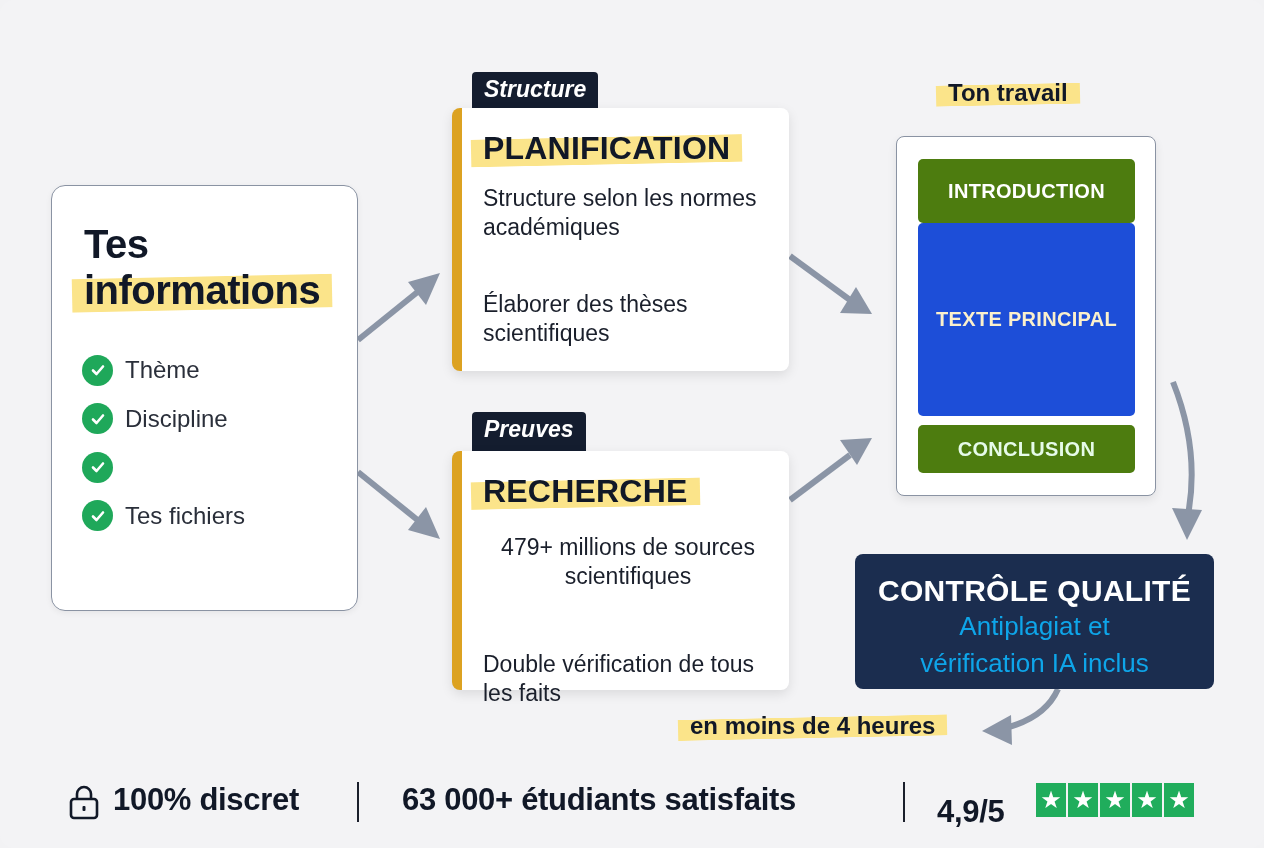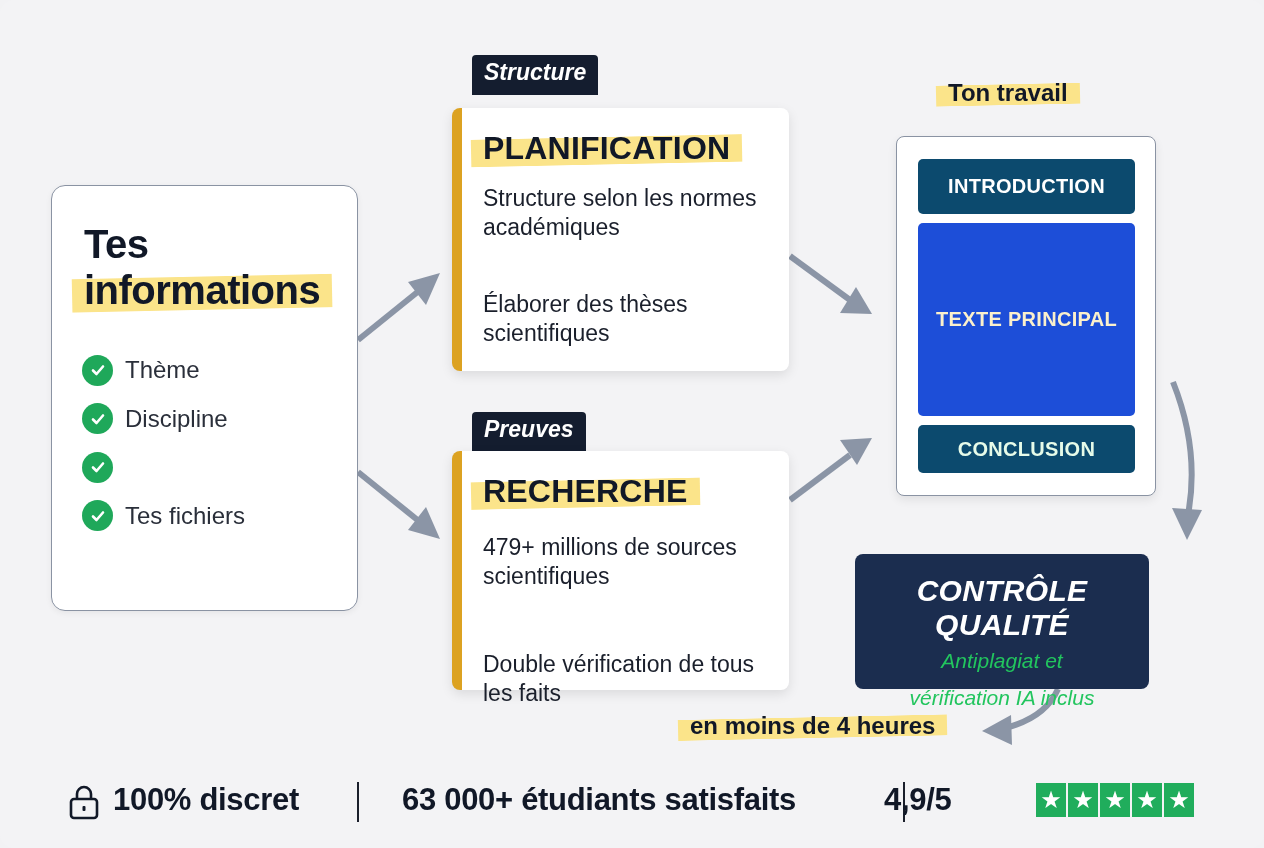--- a/index.html
+++ b/index.html
@@ -55,32 +55,32 @@
   .doc {
     left: 896px; top: 136px; width: 260px; height: 360px;
     background: #ffffff; border: 1.5px solid #8a93a3; border-radius: 8px;
     box-shadow: 0 4px 10px rgba(0,0,0,0.08);
   }
   .block {
     left: 918px; width: 217px; border-radius: 5px; color: #fff;
     font-weight: 700; font-size: 20px; letter-spacing: 0.3px;
     display: flex; align-items: center; justify-content: center;
   }
-  .b-intro { top: 159px; height: 55px; background: #0c4a6e; }
+  .b-intro { top: 159px; height: 64px; background: #4d7c0f; }
   .b-main { top: 223px; height: 193px; background: #1d4ed8; color: #fbf0cc; }
-  .b-concl { top: 425px; height: 48px; background: #0c4a6e; color: #e6fbe9; text-align: right; }
+  .b-concl { top: 425px; height: 48px; background: #4d7c0f; color: #e6fbe9; text-align: right; }
 
   .ton { left: 948px; top: 79px; font-size: 24px; font-weight: 700; }
 
   .qc {
-    left: 855px; top: 554px; width: 294px; height: 135px;
-    background: #1b2d4f; border-radius: 8px; color: #fff; text-align: center; font-style: italic;
+    left: 855px; top: 554px; width: 359px; height: 135px;
+    background: #1b2d4f; border-radius: 8px; color: #fff; text-align: center;
   }
   .qc-title { margin-top: 20px; font-size: 30px; font-weight: 700; letter-spacing: 0.3px; }
-  .qc-sub { font-size: 21px; line-height: 29px; margin-top: 4px; color: #22c55e; }
+  .qc-sub { font-size: 26px; line-height: 29px; margin-top: 4px; color: #0ea5e9; }
 
   .fast { left: 690px; top: 712px; font-size: 24px; font-weight: 700; }
 
   
   .footer { left: 0; top: 770px; width: 1122px; height: 62px; }
   .f-item { position: absolute; top: 12px; font-size: 31px; font-weight: 700; letter-spacing: -0.3px; }
   .sep { position: absolute; top: 12px; width: 2px; height: 40px; background: #1a1f2b; }
   .stars { position: absolute; left: 1036px; top: 13px; display: flex; gap: 2px; }
   .star { width: 30px; height: 34px; background: #20ad5c; display: flex; align-items: center; justify-content: center; color: #fff; font-size: 24px; }
 
@@ -146,34 +146,34 @@
   <li>
     <span class="check">
         <svg width="16" height="16" viewBox="0 0 16 16">
           <path d="M3 8.5 L6.5 12 L13 4.5" stroke="#fff" stroke-width="2.6" fill="none" stroke-linecap="round" stroke-linejoin="round"></path>
         </svg>
       </span>
     <span>Tes fichiers</span>
   </li>
 </ul>
 
-<div class="abs tab" style="left:472px; top:55px; height:40px;text-align:center;">Structure</div>
+<div class="abs tab" style="left:472px; top:72px; height:40px;text-align:center;">Structure</div>
 <div class="abs proc-card" style="left:452px; top:108px; width:337px; height:263px;"></div>
 <div class="abs proc-title" style="left:483px; top:130px;">
   <span class="hl"><span>PLANIFICATION</span></span>
 </div>
 <div class="abs proc-text" style="left:483px; top:184px; width:290px;">Structure selon les normes académiques</div>
 <div class="abs proc-text" style="left:483px; top:290px; width:290px;">Élaborer des thèses scientifiques</div>
 
 <div class="abs tab" style="left:472px; top:412px; height:40px;">Preuves</div>
 <div class="abs proc-card" style="left:452px; top:451px; width:337px; height:239px;"></div>
 <div class="abs proc-title" style="left:483px; top:473px;">
   <span class="hl"><span>RECHERCHE</span></span>
 </div>
-<div class="abs proc-text" style="left:483px; top:533px; width:290px;">479+ millions de sources scientifiques</div>
+<div class="abs proc-text" style="left:483px; top:533px; width:290px;text-align:center;">479+ millions de sources scientifiques</div>
 <div class="abs proc-text" style="left:483px; top:610px; width:290px;margin-top:40px;">Double vérification de tous les faits</div>
 
 <div class="abs ton">
   <span class="hl"><span>Ton travail</span></span>
 </div>
 <div class="abs doc"></div>
 <div class="abs block b-intro">INTRODUCTION</div>
 <div class="abs block b-main">TEXTE PRINCIPAL</div>
 <div class="abs block b-concl">CONCLUSION</div>
 
@@ -192,21 +192,21 @@
     <svg width="32" height="36" viewBox="0 0 32 36">
         <rect x="3" y="15" width="26" height="19" rx="3" fill="none" stroke="#111827" stroke-width="2.6"></rect>
         <path d="M9 15 V10 a7 7 0 0 1 14 0 V15" fill="none" stroke="#111827" stroke-width="2.6"></path>
         <rect x="14.5" y="22" width="3" height="5" rx="1" fill="#111827"></rect>
       </svg>
   </span>
   <span class="f-item" style="left:113px;">100% discret</span>
   <span class="sep" style="left:357px;"></span>
   <span class="f-item" style="left:402px;">63 000+ étudiants satisfaits</span>
   <span class="sep" style="left:903px;"></span>
-  <span class="f-item" style="left:884px;">4,9/5</span>
+  <span class="f-item" style="left:937px;margin-top:12px;">4,9/5</span>
   <div class="stars">
     <span class="star">★</span>
     <span class="star">★</span>
     <span class="star">★</span>
     <span class="star">★</span>
     <span class="star">★</span>
   </div>
 </div>
 
 </body></html>

